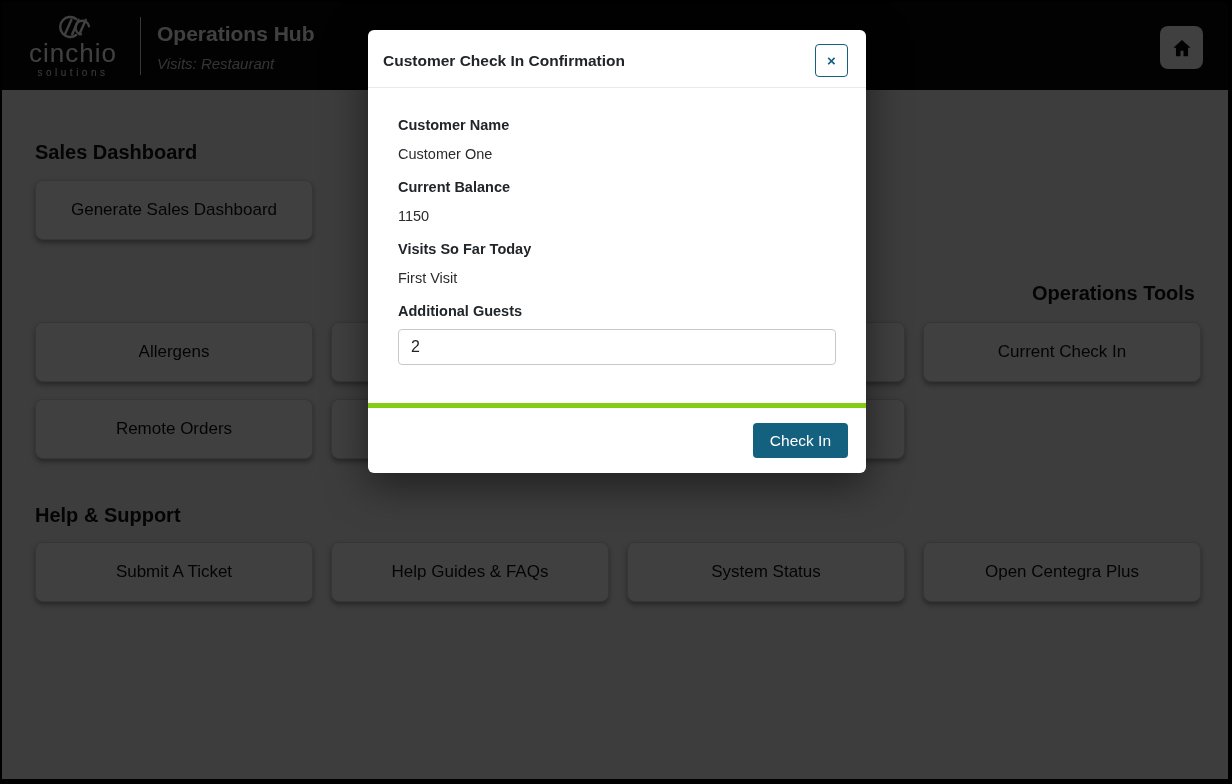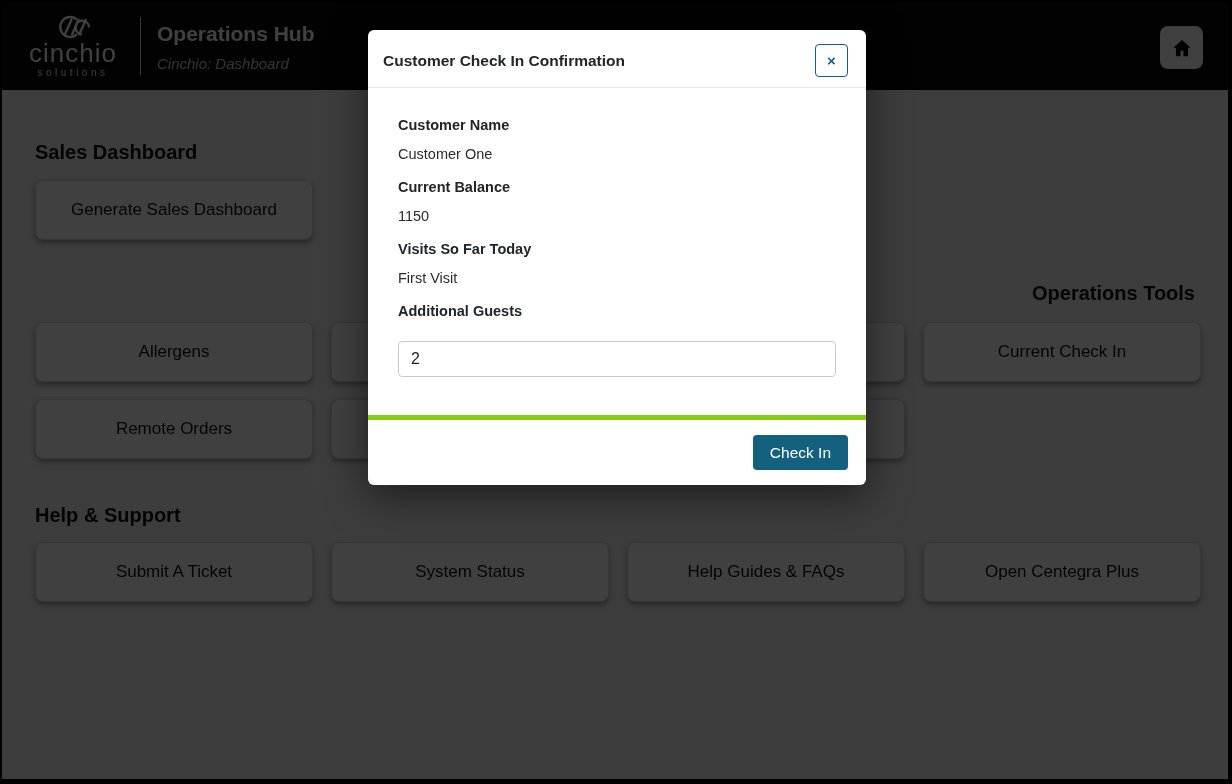--- a/index.html
+++ b/index.html
@@ -212,21 +212,21 @@
           <line x1="46" y1="6" x2="38" y2="24"></line>
           <path d="M40 24 A 8.5 8.5 0 1 1 50 14"></path>
         </g>
       </svg>
       <div class="brand-name">cinchio</div>
       <div class="brand-subtitle">solutions</div>
     </div>
     <div class="header-divider"></div>
     <div class="title-block">
       <div class="page-title">Operations Hub</div>
-      <div class="page-subtitle">Cinchio: Dashboard</div>
+      <div class="page-subtitle">Visits: Restaurant</div>
     </div>
     <button class="home-button">
       <svg width="22" height="22" viewBox="0 0 24 24">
         <path fill="#0a0a0a" d="M12 3.2 2.6 11.6h2.8V21h5v-6h3.2v6h5v-9.4h2.8z"></path>
       </svg>
     </button>
   </div>
 
   <div class="main">
 
@@ -247,22 +247,22 @@
         <button class="tile-btn">Remote Orders</button>
         <button class="tile-btn"></button>
         <button class="tile-btn"></button>
       </div>
     </div>
 
     <div>
       <div class="section-heading h-help">Help &amp; Support</div>
       <div class="btn-grid">
         <button class="tile-btn">Submit A Ticket</button>
+        <button class="tile-btn">Help Guides &amp; FAQs</button>
         <button class="tile-btn">System Status</button>
-        <button class="tile-btn">Help Guides &amp; FAQs</button>
         <button class="tile-btn">Open Centegra Plus</button>
       </div>
     </div>
 
   </div>
 
   <div class="backdrop"></div>
 
   <div class="modal">
     <div class="modal-header">
@@ -271,21 +271,21 @@
         <span>×</span>
       </button>
     </div>
     <div class="modal-body">
       <div class="field-label">Customer Name</div>
       <div class="field-value">Customer One</div>
       <div class="field-label">Current Balance</div>
       <div class="field-value">1150</div>
       <div class="field-label">Visits So Far Today</div>
       <div class="field-value">First Visit</div>
-      <div class="field-label" style="margin-bottom:12px;">Additional Guests</div>
+      <div class="field-label" style="margin-bottom:0;">Additional Guests</div>
       <input class="guests-input" type="text" value="2" style="">
     </div>
     <div class="modal-footer">
       <button class="check-in-button">Check In</button>
     </div>
   </div>
 
 </div>
 
 </body></html>

